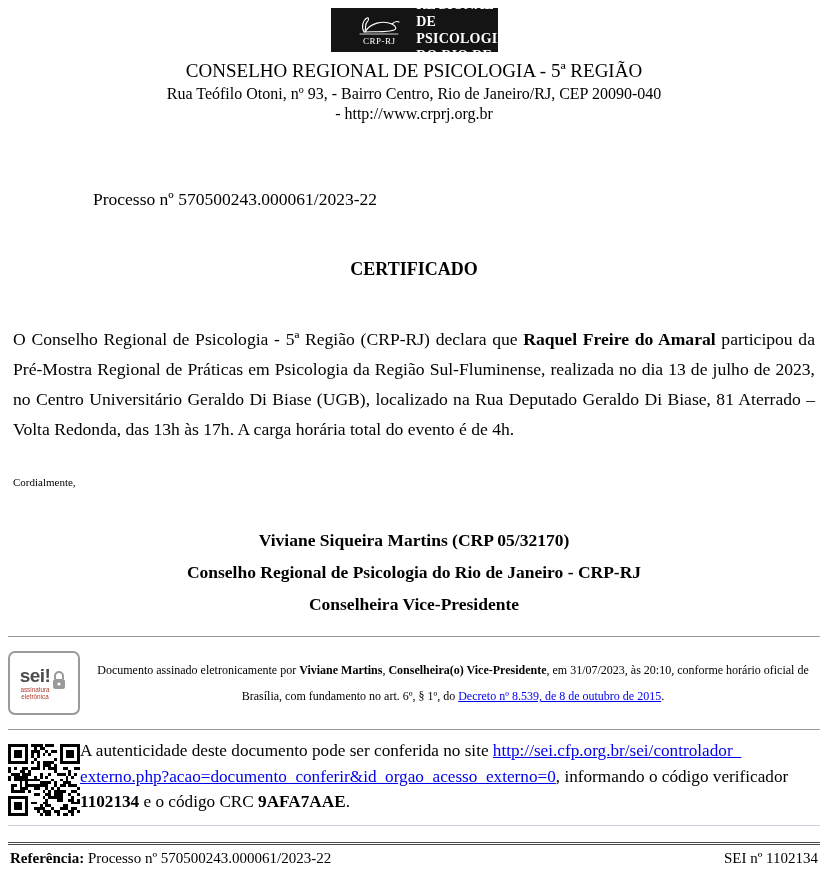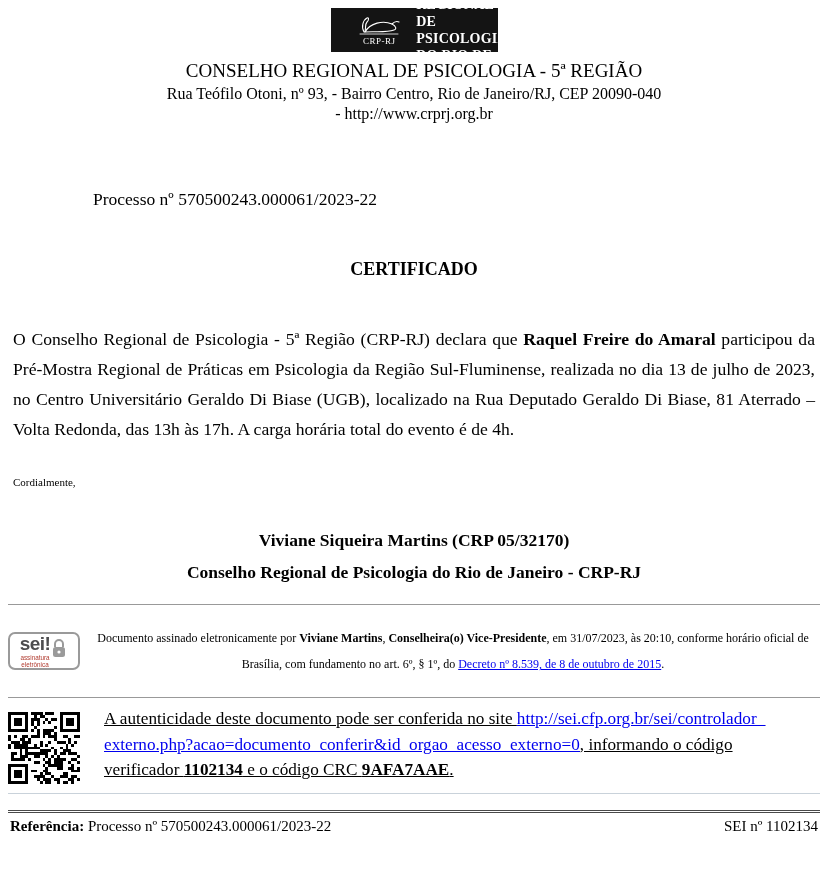--- a/index.html
+++ b/index.html
@@ -46,36 +46,35 @@
   .sig-block { margin-top: 36px; text-align: center; font-weight: bold; font-size: 17.5px; line-height: 32px; }
 
   
   .esig-table {
     margin-top: 16px;
     border-top: 1px solid #999; border-bottom: 1px solid #999;
     display: flex; align-items: center; gap: 10px;
     padding: 7px 0 7px 0; min-height: 94px;
   }
   .sei-badge {
-    flex: 0 0 72px; height: 38px;
+    flex: 0 0 72px; height: 64px;
     border: 2px solid #9a9a9a; border-radius: 7px;
     display: flex; align-items: center; justify-content: center; 
     background: #fff;
   }
   .sei-text-col { display: flex; flex-direction: column; align-items: center; line-height: 1; }
   .sei-word { font-family: "Liberation Sans", sans-serif; font-weight: bold; font-size: 19px; color: #4d4d4f; letter-spacing: -0.5px; }
   .sei-sub { font-family: "Liberation Sans", sans-serif; font-size: 6.3px; color: #b03a2e; margin-top: 1px; text-align: center; line-height: 1.15; }
   .esig-text { font-size: 12px; line-height: 26px; text-align: center; padding-right: 4px; }
 
   
   .qr-table {
-    display: flex; align-items: flex-start; gap: 24px;
+    display: flex; align-items: flex-start; gap: 0;
     padding: 8px 0 9px 0;
     border-bottom: 1px solid #c9d2da;
-    text-decoration: underline;
   }
   .qr-img { flex: 0 0 72px; margin-top: 6px; }
   .qr-img svg { display: block; }
   .verif-text { font-size: 17.2px; line-height: 25.5px; text-align: left; padding-right: 10px; }
 
   a.doclink { color: #0000EE; text-decoration: underline; overflow-wrap: break-word; }
 
   
   .footer-rule { margin-top: 16px; border-top: 3px double #4a4a4a; }
   .footer-row {
@@ -121,20 +120,21 @@
 
   <div class="doc-title">CERTIFICADO</div>
 
   <div class="body-par"><span>O Conselho Regional de Psicologia - 5ª Região (CRP-RJ) declara que </span><span style="font-weight: bold;">Raquel Freire do Amaral</span><span> participou da Pré-Mostra Regional de Práticas em Psicologia da Região Sul-Fluminense, realizada no dia 13 de julho de 2023, no Centro Universitário Geraldo Di Biase (UGB), localizado na Rua Deputado Geraldo Di Biase, 81 Aterrado – Volta Redonda, das 13h às 17h. A carga horária total do evento é de 4h.</span></div>
 
   <div class="closing">Cordialmente,</div>
 
   <div class="sig-block">
     <div>Viviane Siqueira Martins (CRP 05/32170)</div>
     <div>Conselho Regional de Psicologia do Rio de Janeiro - CRP-RJ</div>
+    <div>Conselheira Vice-Presidente</div>
   </div>
 
   <div class="esig-table">
     <div class="sei-badge">
       <div class="sei-text-col">
         <span class="sei-word">sei!</span>
         <span class="sei-sub">
           <span>assinatura</span><br>
           <span>eletrônica</span>
         </span>

